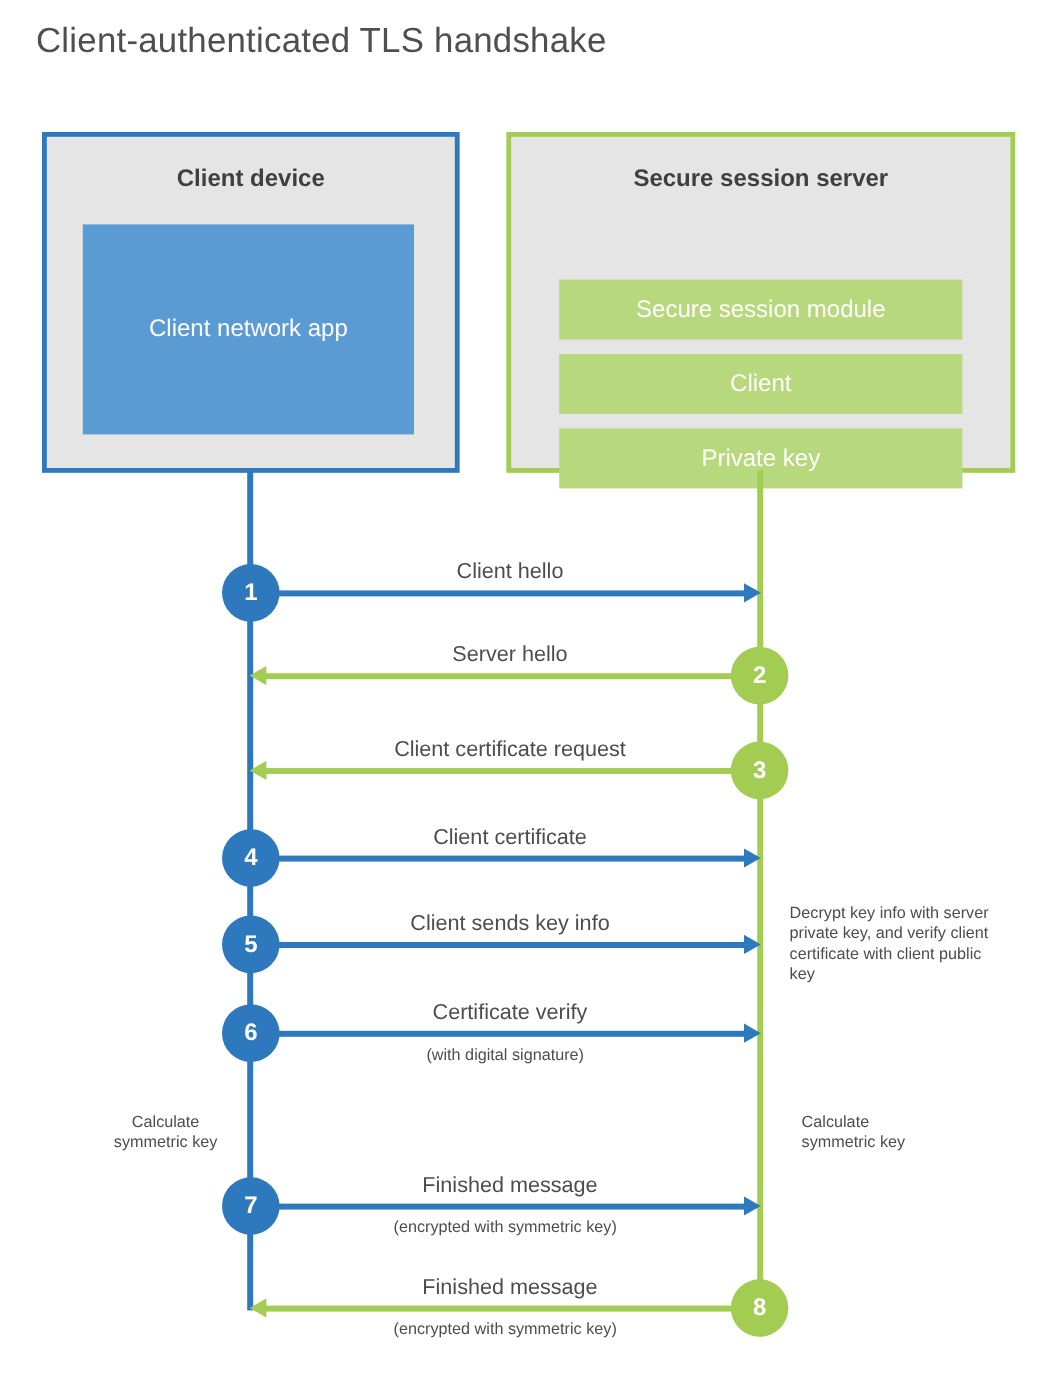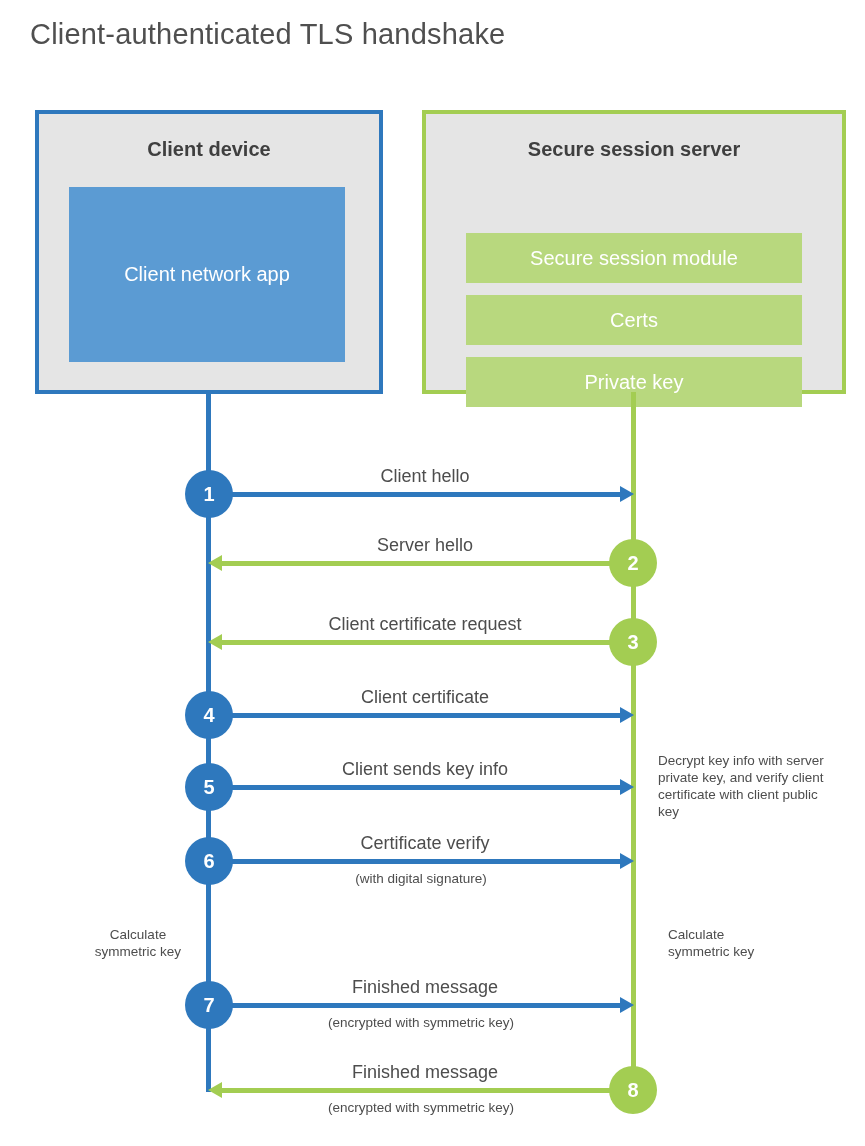--- a/index.html
+++ b/index.html
@@ -68,21 +68,21 @@
     <div class="box-title">Client device</div>
     <div class="client-app">
       <span>Client network app</span>
     </div>
   </div>
 
   <div class="outer-box server-outer">
     <div class="box-title">Secure session server</div>
     <div class="server-modules">
       <div class="server-bar">Secure session module</div>
-      <div class="server-bar">Certs</div>
+      <div class="server-bar">Client</div>
       <div class="server-bar">Private key</div>
     </div>
   </div>
 
   <div class="lifeline blue"></div>
   <div class="lifeline green"></div>
 
   <div class="msg" style="top:466px">Client hello</div>
   <div class="arrow right" style="top:492px">
     <div class="shaft"></div>

